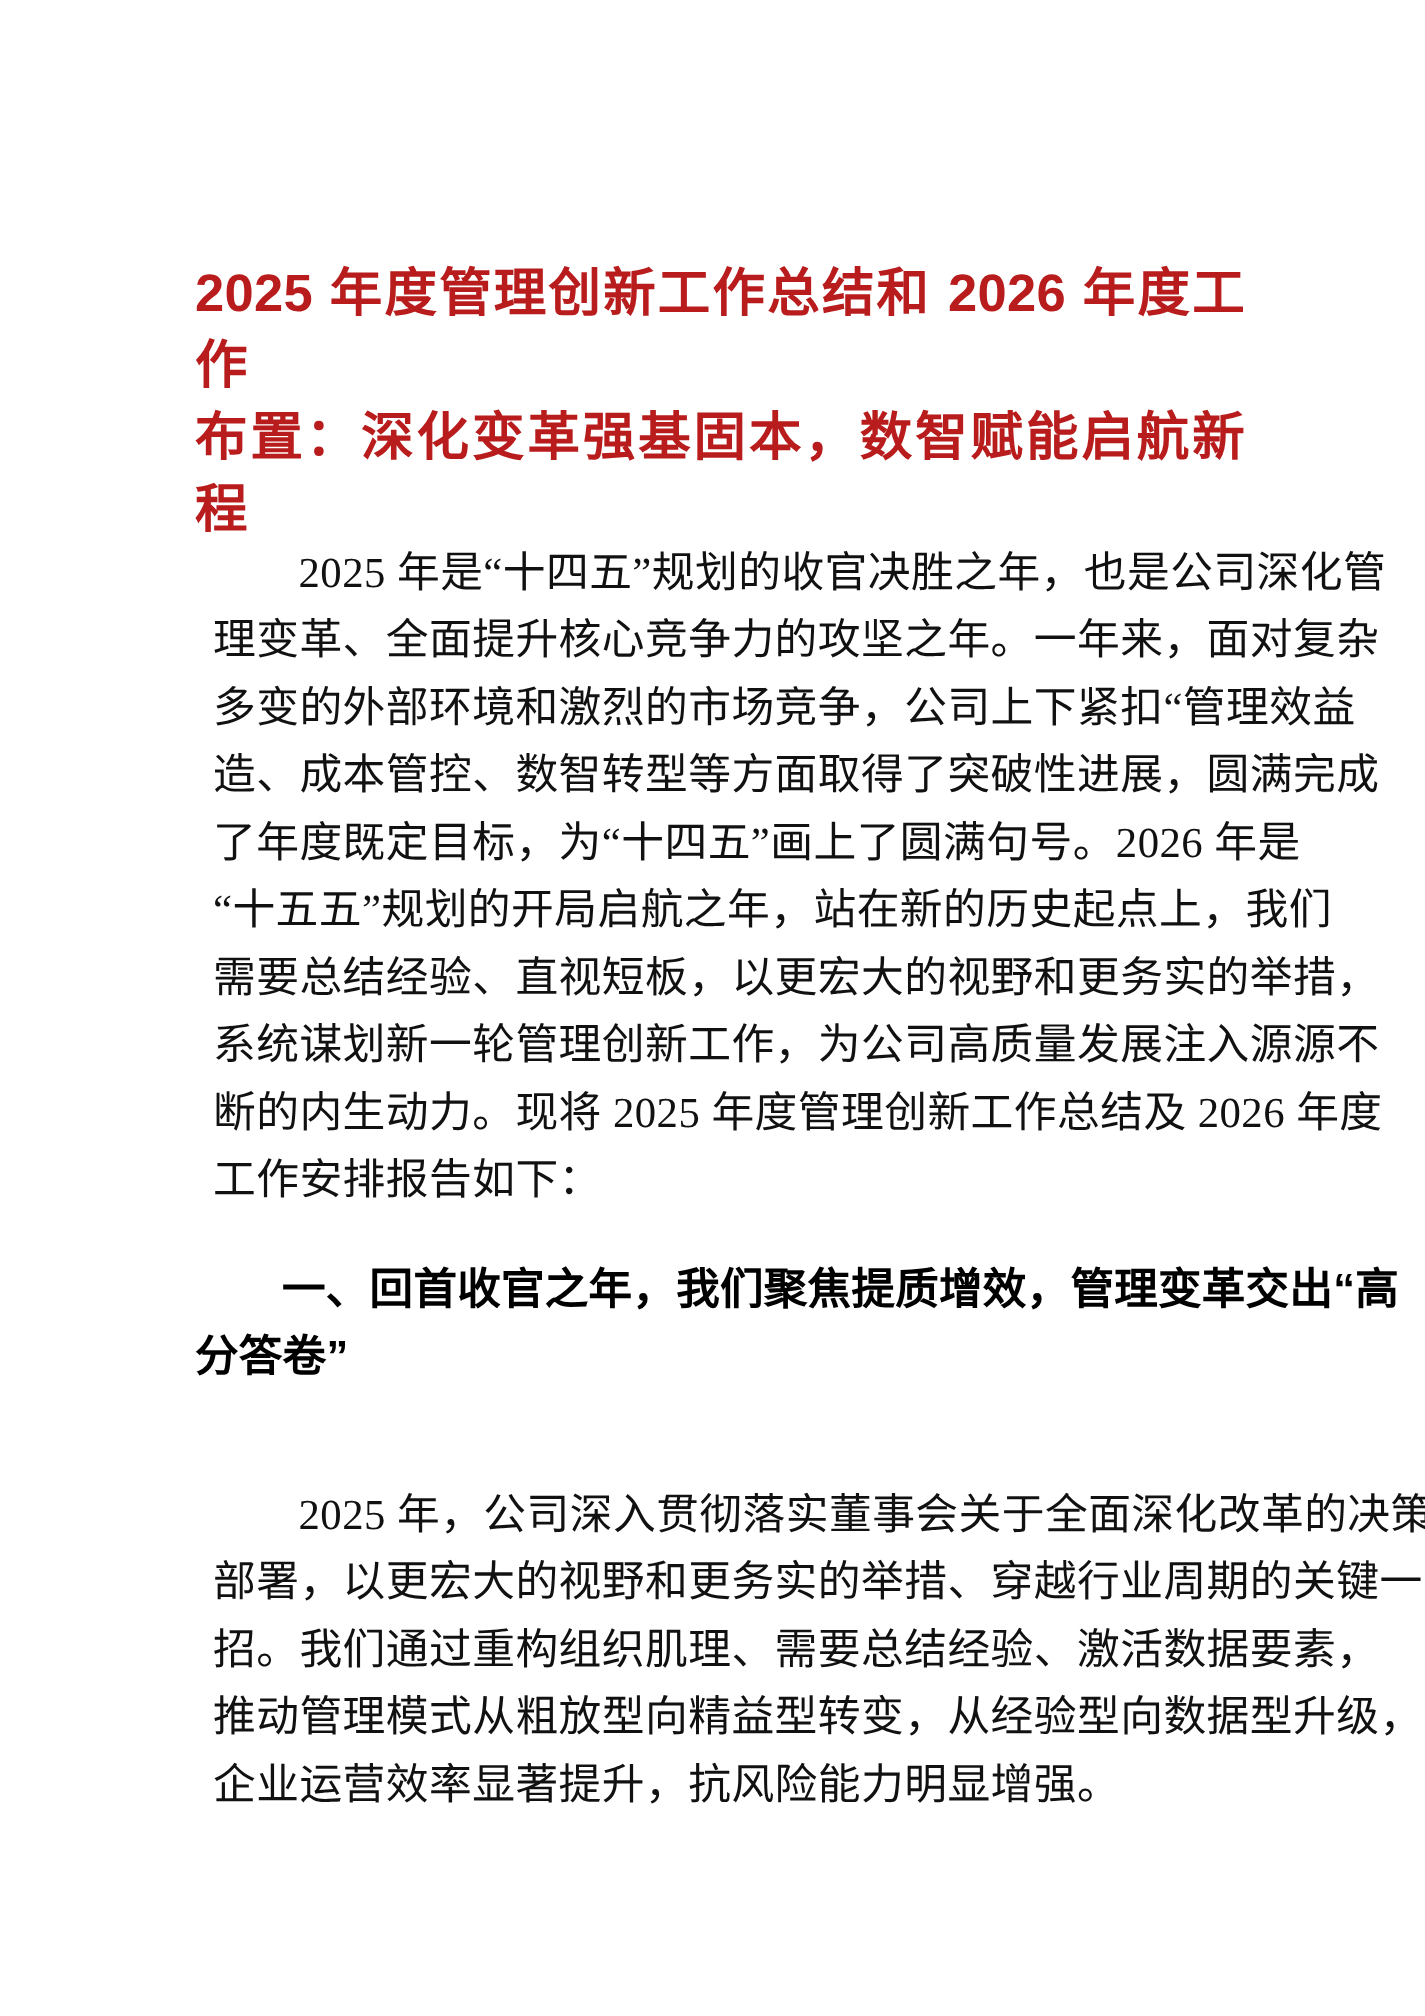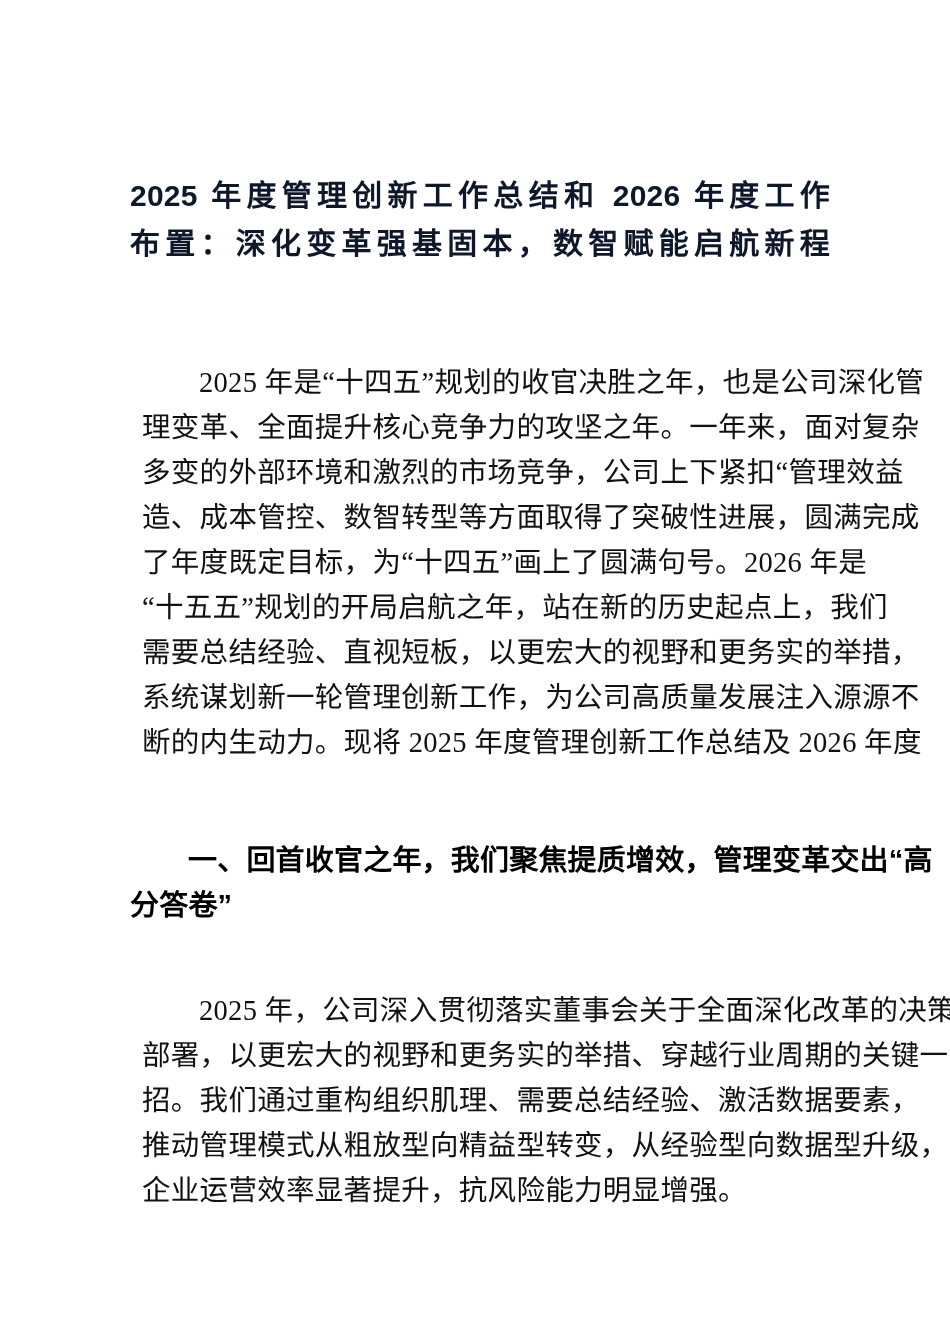--- a/index.html
+++ b/index.html
@@ -35,26 +35,26 @@
   
   .doc-title {
     margin: 0;
     padding: 0;
     position: absolute;
     top: 172px;
     left: 0;
     width: 700px;
     font-family: "Liberation Sans", "DejaVu Sans", sans-serif;
     font-weight: bold;
-    font-size: 30px;
+    font-size: 35px;
     line-height: 48px;
     letter-spacing: 0.2px;
     text-align: justify;
     text-align-last: justify;
-    color: #0f172a;
+    color: #b91c1c;
   }
 
   .doc-title .tline {
     display: block;
     text-align: justify;
     text-align-last: justify;
   }
 
   
   .para {
@@ -121,20 +121,21 @@
     <p class="para" id="para-intro">
       <span class="pline" style="text-indent: 2em;">2025 年是“十四五”规划的收官决胜之年，也是公司深化管</span>
       <span class="pline">理变革、全面提升核心竞争力的攻坚之年。一年来，面对复杂</span>
       <span class="pline">多变的外部环境和激烈的市场竞争，公司上下紧扣“管理效益</span>
       <span class="pline">造、成本管控、数智转型等方面取得了突破性进展，圆满完成</span>
       <span class="pline">了年度既定目标，为“十四五”画上了圆满句号。2026 年是</span>
       <span class="pline">“十五五”规划的开局启航之年，站在新的历史起点上，我们</span>
       <span class="pline">需要总结经验、直视短板，以更宏大的视野和更务实的举措，</span>
       <span class="pline">系统谋划新一轮管理创新工作，为公司高质量发展注入源源不</span>
       <span class="pline">断的内生动力。现将 2025 年度管理创新工作总结及 2026 年度</span>
+      <span class="pline last">工作安排报告如下：</span>
     </p>
 
     <h2 class="section-heading" id="heading-one">
       <span class="hline justified" style="text-indent: 2em;">一、回首收官之年，我们聚焦提质增效，管理变革交出“高</span>
       <span class="hline">分答卷”</span>
     </h2>
 
     <p class="para" id="para-body-1">
       <span class="pline" style="text-indent: 2em;">2025 年，公司深入贯彻落实董事会关于全面深化改革的决策</span>
       <span class="pline">部署，以更宏大的视野和更务实的举措、穿越行业周期的关键一</span>

